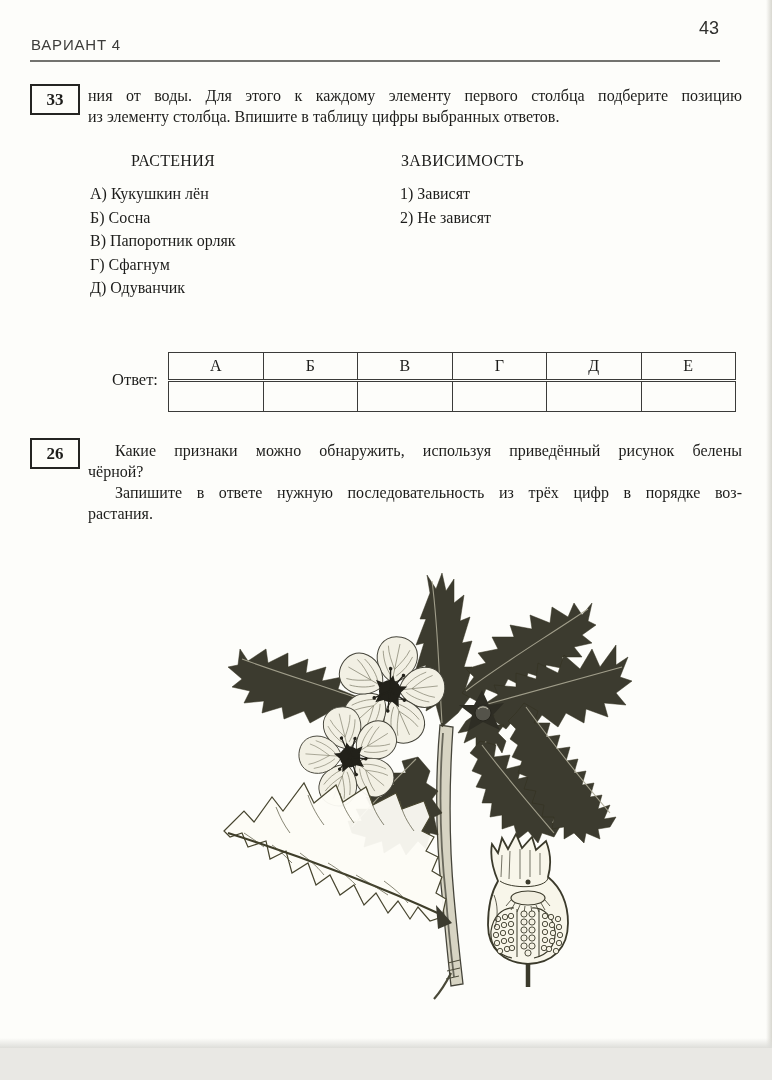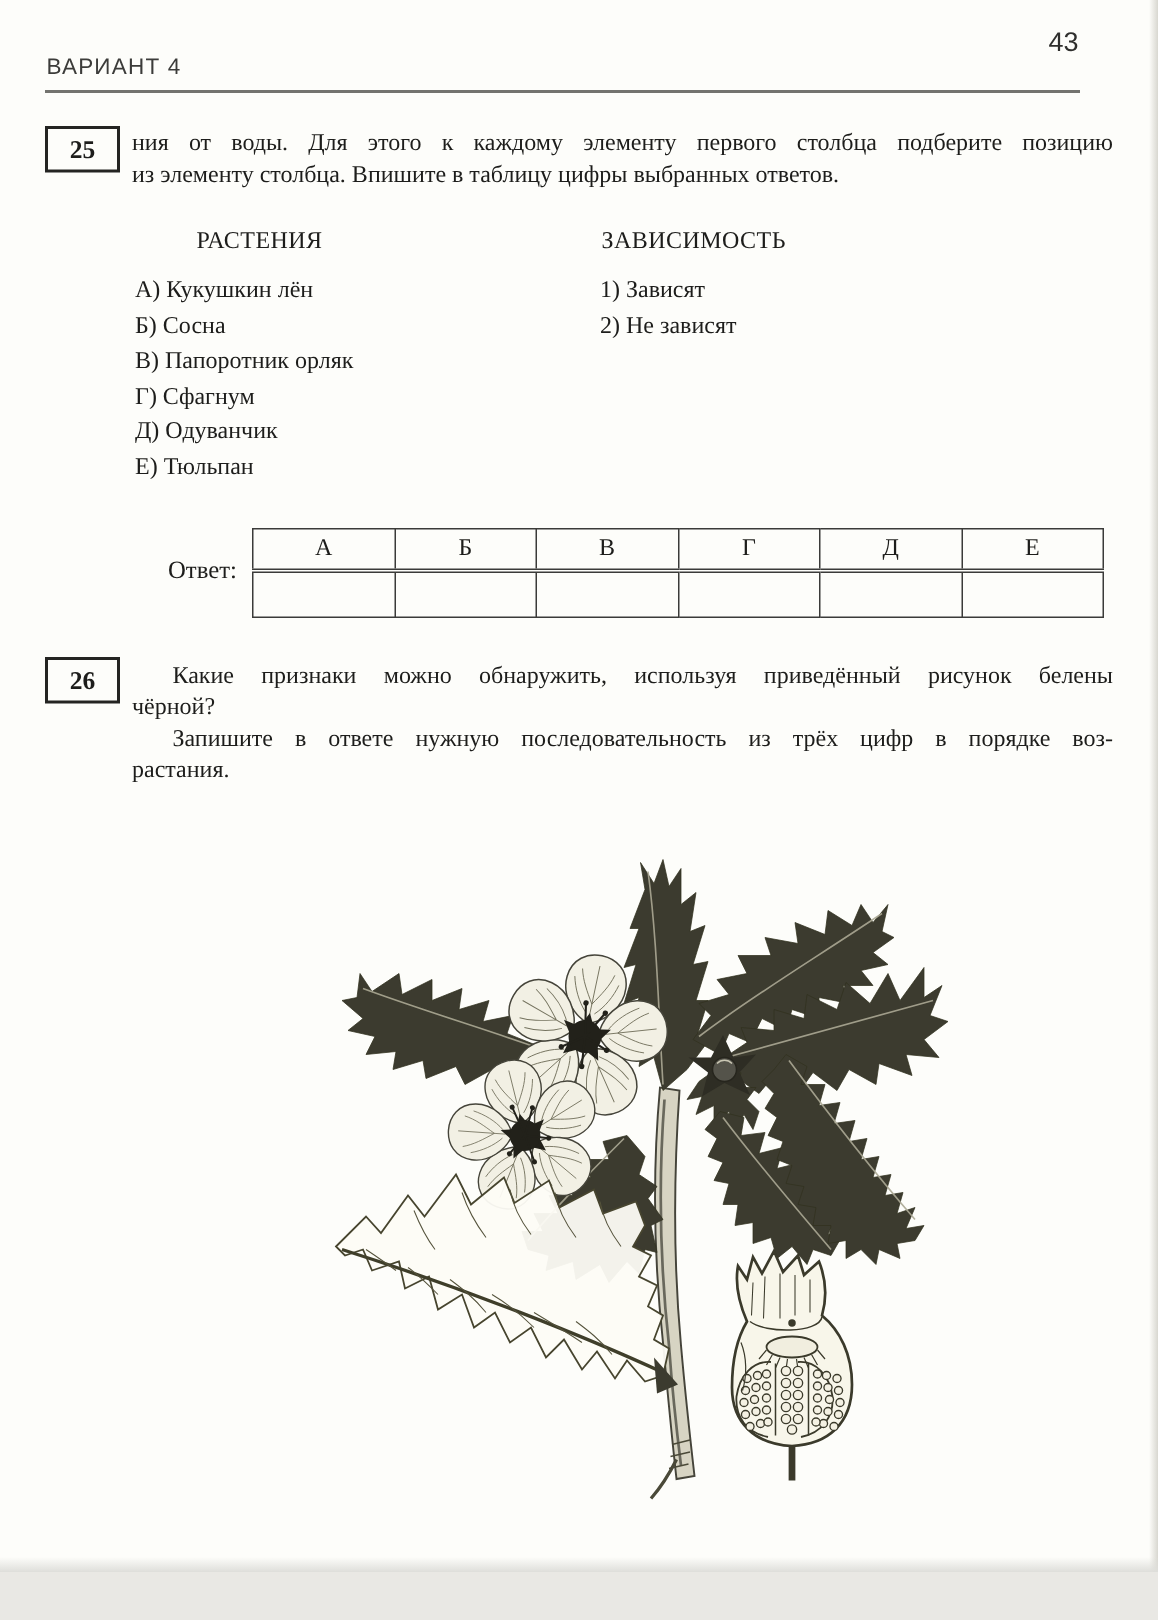--- a/index.html
+++ b/index.html
@@ -53,37 +53,36 @@
 </head>
 <body>
 
 <div class="page">
 
   <div class="hdr-label">ВАРИАНТ 4</div>
   <div class="hdr-page">43</div>
   <div class="hdr-rule"></div>
 
   <div class="qbox q25">
-    <span>25</span>
+    <span>33</span>
   </div>
   <div class="para p25">
     <div class="ln just">ния от воды. Для этого к каждому элементу первого столбца подберите позицию</div>
     <div class="ln">из элементу столбца. Впишите в таблицу цифры выбранных ответов.</div>
   </div>
 
   <div class="colhead left">РАСТЕНИЯ</div>
   <div class="colhead right">ЗАВИСИМОСТЬ</div>
 
   <div class="list plants">
     <div>А) Кукушкин лён</div>
     <div>Б) Сосна</div>
     <div>В) Папоротник орляк</div>
     <div>Г) Сфагнум</div>
     <div>Д) Одуванчик</div>
-    <div>Е) Тюльпан</div>
   </div>
   <div class="list options">
     <div>1) Зависят</div>
     <div>2) Не зависят</div>
   </div>
 
   <div class="answer-label">Ответ:</div>
   <table class="answer">
     <tbody>
         <tr>

